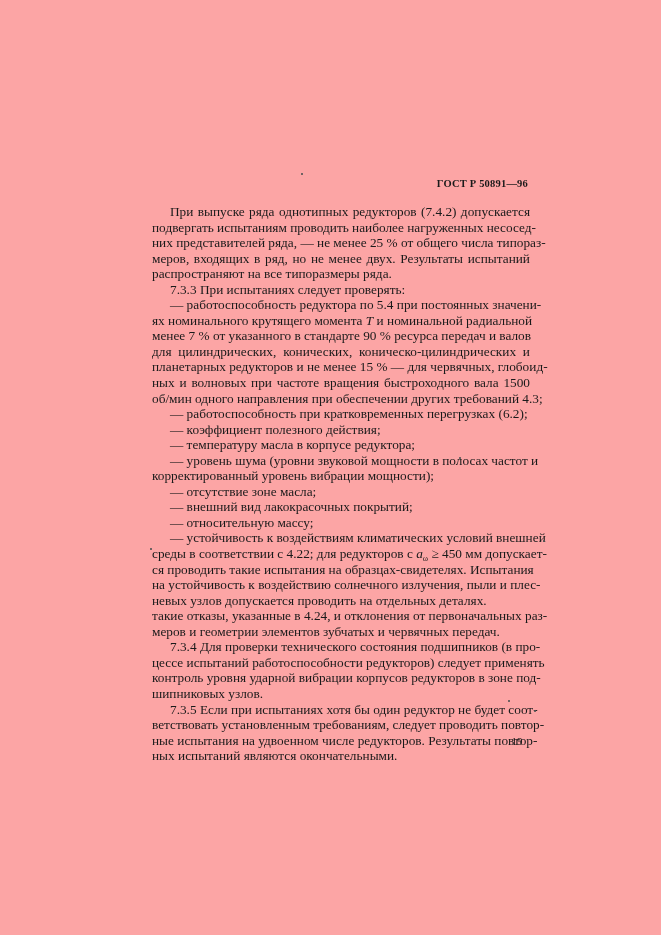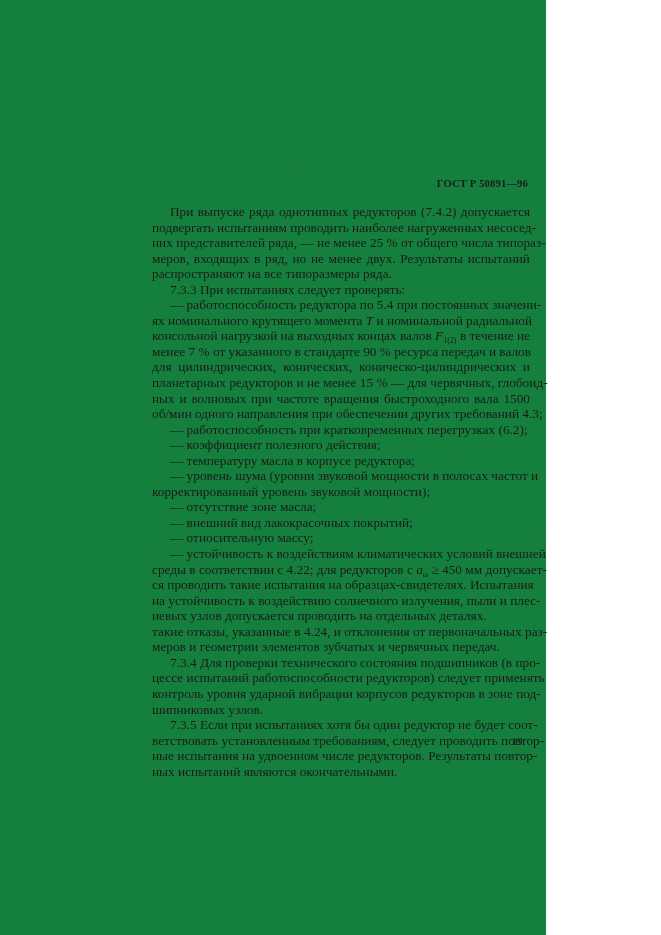--- a/index.html
+++ b/index.html
@@ -11,22 +11,22 @@
       width: 661px;
       height: 935px;
       position: relative;
       overflow: hidden;
       font-family: "Liberation Serif", "DejaVu Serif", serif;
       color: #1a1a1a;
     }
     .page {
       position: absolute;
       left: 0; top: 0;
-      width: 546px; height: 935px;
-      background: #15803d;
+      width: 661px; height: 935px;
+      background: #fca5a5;
     }
     .header {
       position: absolute;
       left: 380px;
       top: 178px;
       width: 148px;
       text-align: right;
       font-size: 10.5px;
       font-weight: bold;
       letter-spacing: 0.2px;
@@ -75,31 +75,30 @@
 
   <div class="body-text" id="body-text">
       <span class="line indent">При выпуске ряда однотипных редукторов (7.4.2) допускается</span>
       <span class="line ">подвергать испытаниям проводить наиболее нагруженных несосед-</span>
       <span class="line ">них представителей ряда, — не менее 25 % от общего числа типораз-</span>
       <span class="line ">меров, входящих в ряд, но не менее двух. Результаты испытаний</span>
       <span class="line last">распространяют на все типоразмеры ряда.</span>
       <span class="line indent last">7.3.3 При испытаниях следует проверять:</span>
       <span class="line indent">— работоспособность редуктора по 5.4 при постоянных значени-</span>
       <span class="line ">ях номинального крутящего момента <i class="sym">T</i> и номинальной радиальной</span>
-      <span class="line ">консольной нагрузкой на выходных концах валов <i class="sym">F</i><sub class="s">1(2)</sub> в течение не</span>
       <span class="line ">менее 7 % от указанного в стандарте 90 % ресурса передач и валов</span>
       <span class="line ">для цилиндрических, конических, коническо-цилиндрических и</span>
       <span class="line ">планетарных редукторов и не менее 15 % — для червячных, глобоид-</span>
       <span class="line ">ных и волновых при частоте вращения быстроходного вала 1500</span>
       <span class="line last">об/мин одного направления при обеспечении других требований 4.3;</span>
       <span class="line indent last">— работоспособность при кратковременных перегрузках (6.2);</span>
       <span class="line indent last">— коэффициент полезного действия;</span>
       <span class="line indent last">— температуру масла в корпусе редуктора;</span>
       <span class="line indent">— уровень шума (уровни звуковой мощности в полосах частот и</span>
-      <span class="line last">корректированный уровень звуковой мощности);</span>
+      <span class="line last">корректированный уровень вибрации мощности);</span>
       <span class="line indent last">— отсутствие зоне масла;</span>
       <span class="line indent last">— внешний вид лакокрасочных покрытий;</span>
       <span class="line indent last">— относительную массу;</span>
       <span class="line indent">— устойчивость к воздействиям климатических условий внешней</span>
       <span class="line ">среды в соответствии с 4.22; для редукторов с <i class="sym">a</i><sub class="s">ω</sub> ≥ 450 мм допускает-</span>
       <span class="line ">ся проводить такие испытания на образцах-свидетелях. Испытания</span>
       <span class="line ">на устойчивость к воздействию солнечного излучения, пыли и плес-</span>
       <span class="line last">невых узлов допускается проводить на отдельных деталях.</span>
       <span class="line ">такие отказы, указанные в 4.24, и отклонения от первоначальных раз-</span>
       <span class="line last">меров и геометрии элементов зубчатых и червячных передач.</span>

